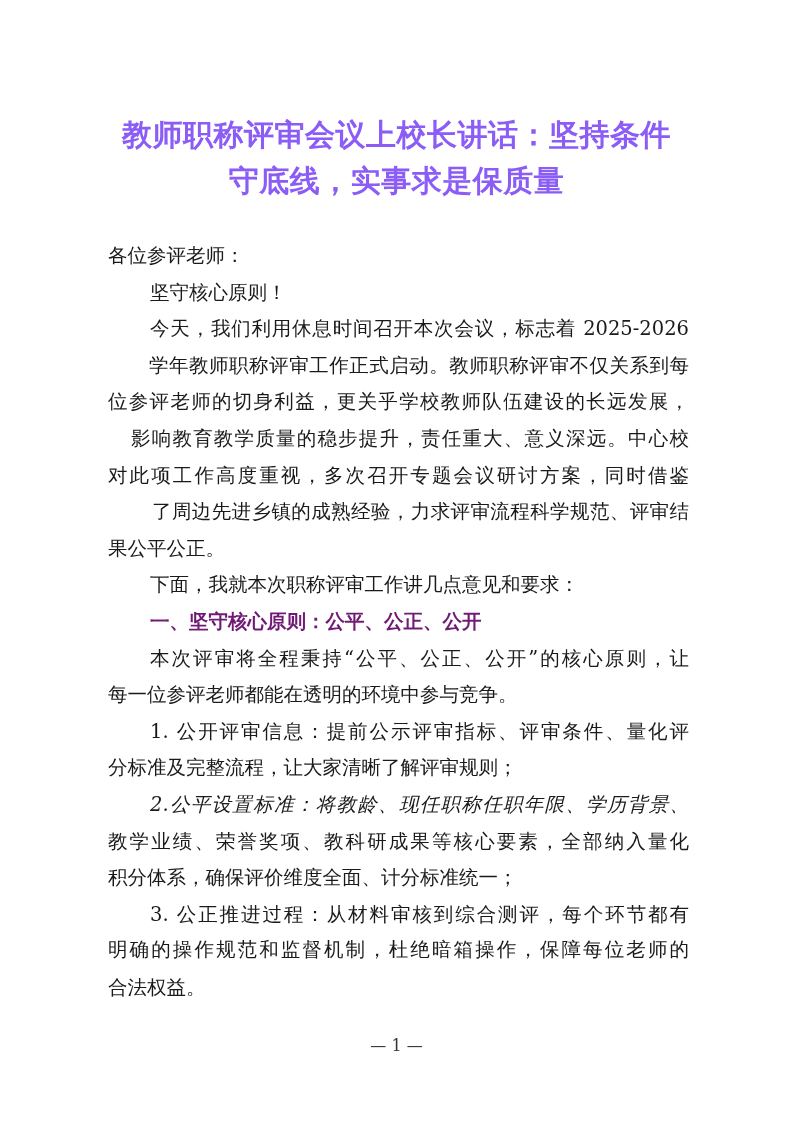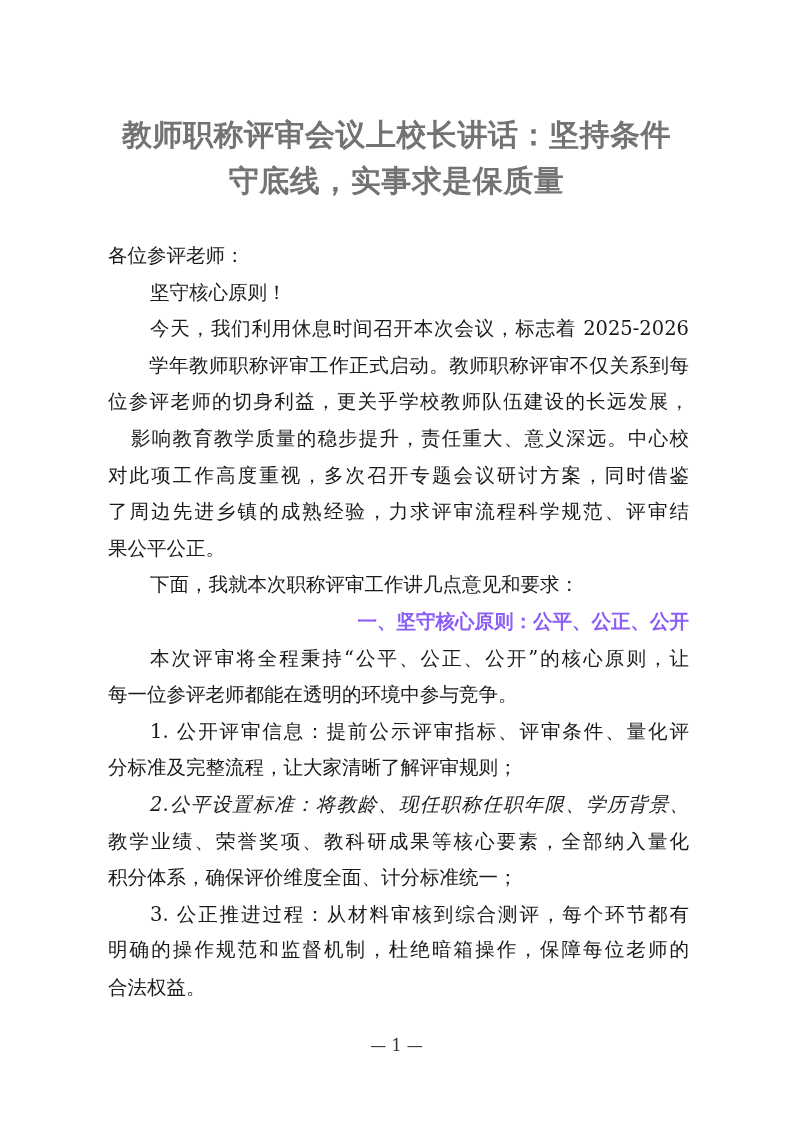--- a/index.html
+++ b/index.html
@@ -23,21 +23,21 @@
   .title {
     position: absolute;
     left: 100px;
     top: 112px;
     width: 593px;
     font-family: "DejaVu Sans", "Liberation Sans", sans-serif;
     font-weight: bold;
     font-size: 30px;
     line-height: 46px;
     text-align: center;
-    color: #737373;
+    color: #8b5cf6;
     letter-spacing: 0.5px;
   }
   .title .tline {
     display: block;
     white-space: nowrap;
   }
   .body {
     position: absolute;
     left: 108px;
     top: 238px;
@@ -59,22 +59,21 @@
     white-space: normal;
     overflow: hidden;
   }
   .line.indent {
     padding-left: 42px;
   }
   .line.heading {
     font-family: "DejaVu Sans", "Liberation Sans", sans-serif;
     font-weight: bold;
     font-size: 19.5px;
-    color: #8b5cf6;
-    text-align: right;
+    color: #701a75;
   }
   .footer {
     position: absolute;
     left: 0;
     top: 1036px;
     width: 793px;
     text-align: center;
     font-family: "DejaVu Serif", "Liberation Serif", serif;
     font-size: 16px;
     color: #333333;
@@ -94,21 +93,21 @@
 
     <span class="line">各位参评老师：</span>
     <span class="line indent">坚守核心原则！</span>
 
     <div>
       <span class="line full indent" style="word-break: break-all;">今​天​，​我​们​利​用​休​息​时​间​召​开​本​次​会​议​，​标​志​着​ ​2​0​2​5​-​2​0​2​6</span>
       <span class="line full" style="word-break: break-all; margin-left: 41px;">学​年​教​师​职​称​评​审​工​作​正​式​启​动​。​教​师​职​称​评​审​不​仅​关​系​到​每</span>
       <span class="line full" style="word-break: break-all;">位​参​评​老​师​的​切​身​利​益​，​更​关​乎​学​校​教​师​队​伍​建​设​的​长​远​发​展​，</span>
       <span class="line full" style="word-break: break-all; margin-left: 23px;">影​响​教​育​教​学​质​量​的​稳​步​提​升​，​责​任​重​大​、​意​义​深​远​。​中​心​校</span>
       <span class="line full" style="word-break: break-all;">对​此​项​工​作​高​度​重​视​，​多​次​召​开​专​题​会​议​研​讨​方​案​，​同​时​借​鉴</span>
-      <span class="line full" style="word-break: break-all;">了​周​边​先​进​乡​镇​的​成​熟​经​验​，​力​求​评​审​流​程​科​学​规​范​、​评​审​结</span>
+      <span class="line full" style="word-break: break-all; margin-left: 44px;">了​周​边​先​进​乡​镇​的​成​熟​经​验​，​力​求​评​审​流​程​科​学​规​范​、​评​审​结</span>
       <span class="line">果公平公正。</span>
     </div>
 
     <div>
       <span class="line indent">下面，我就本次职称评审工作讲几点意见和要求：</span>
     </div>
 
     <span class="line indent heading">一、坚守核心原则：公平、公正、公开</span>
 
     <div>

